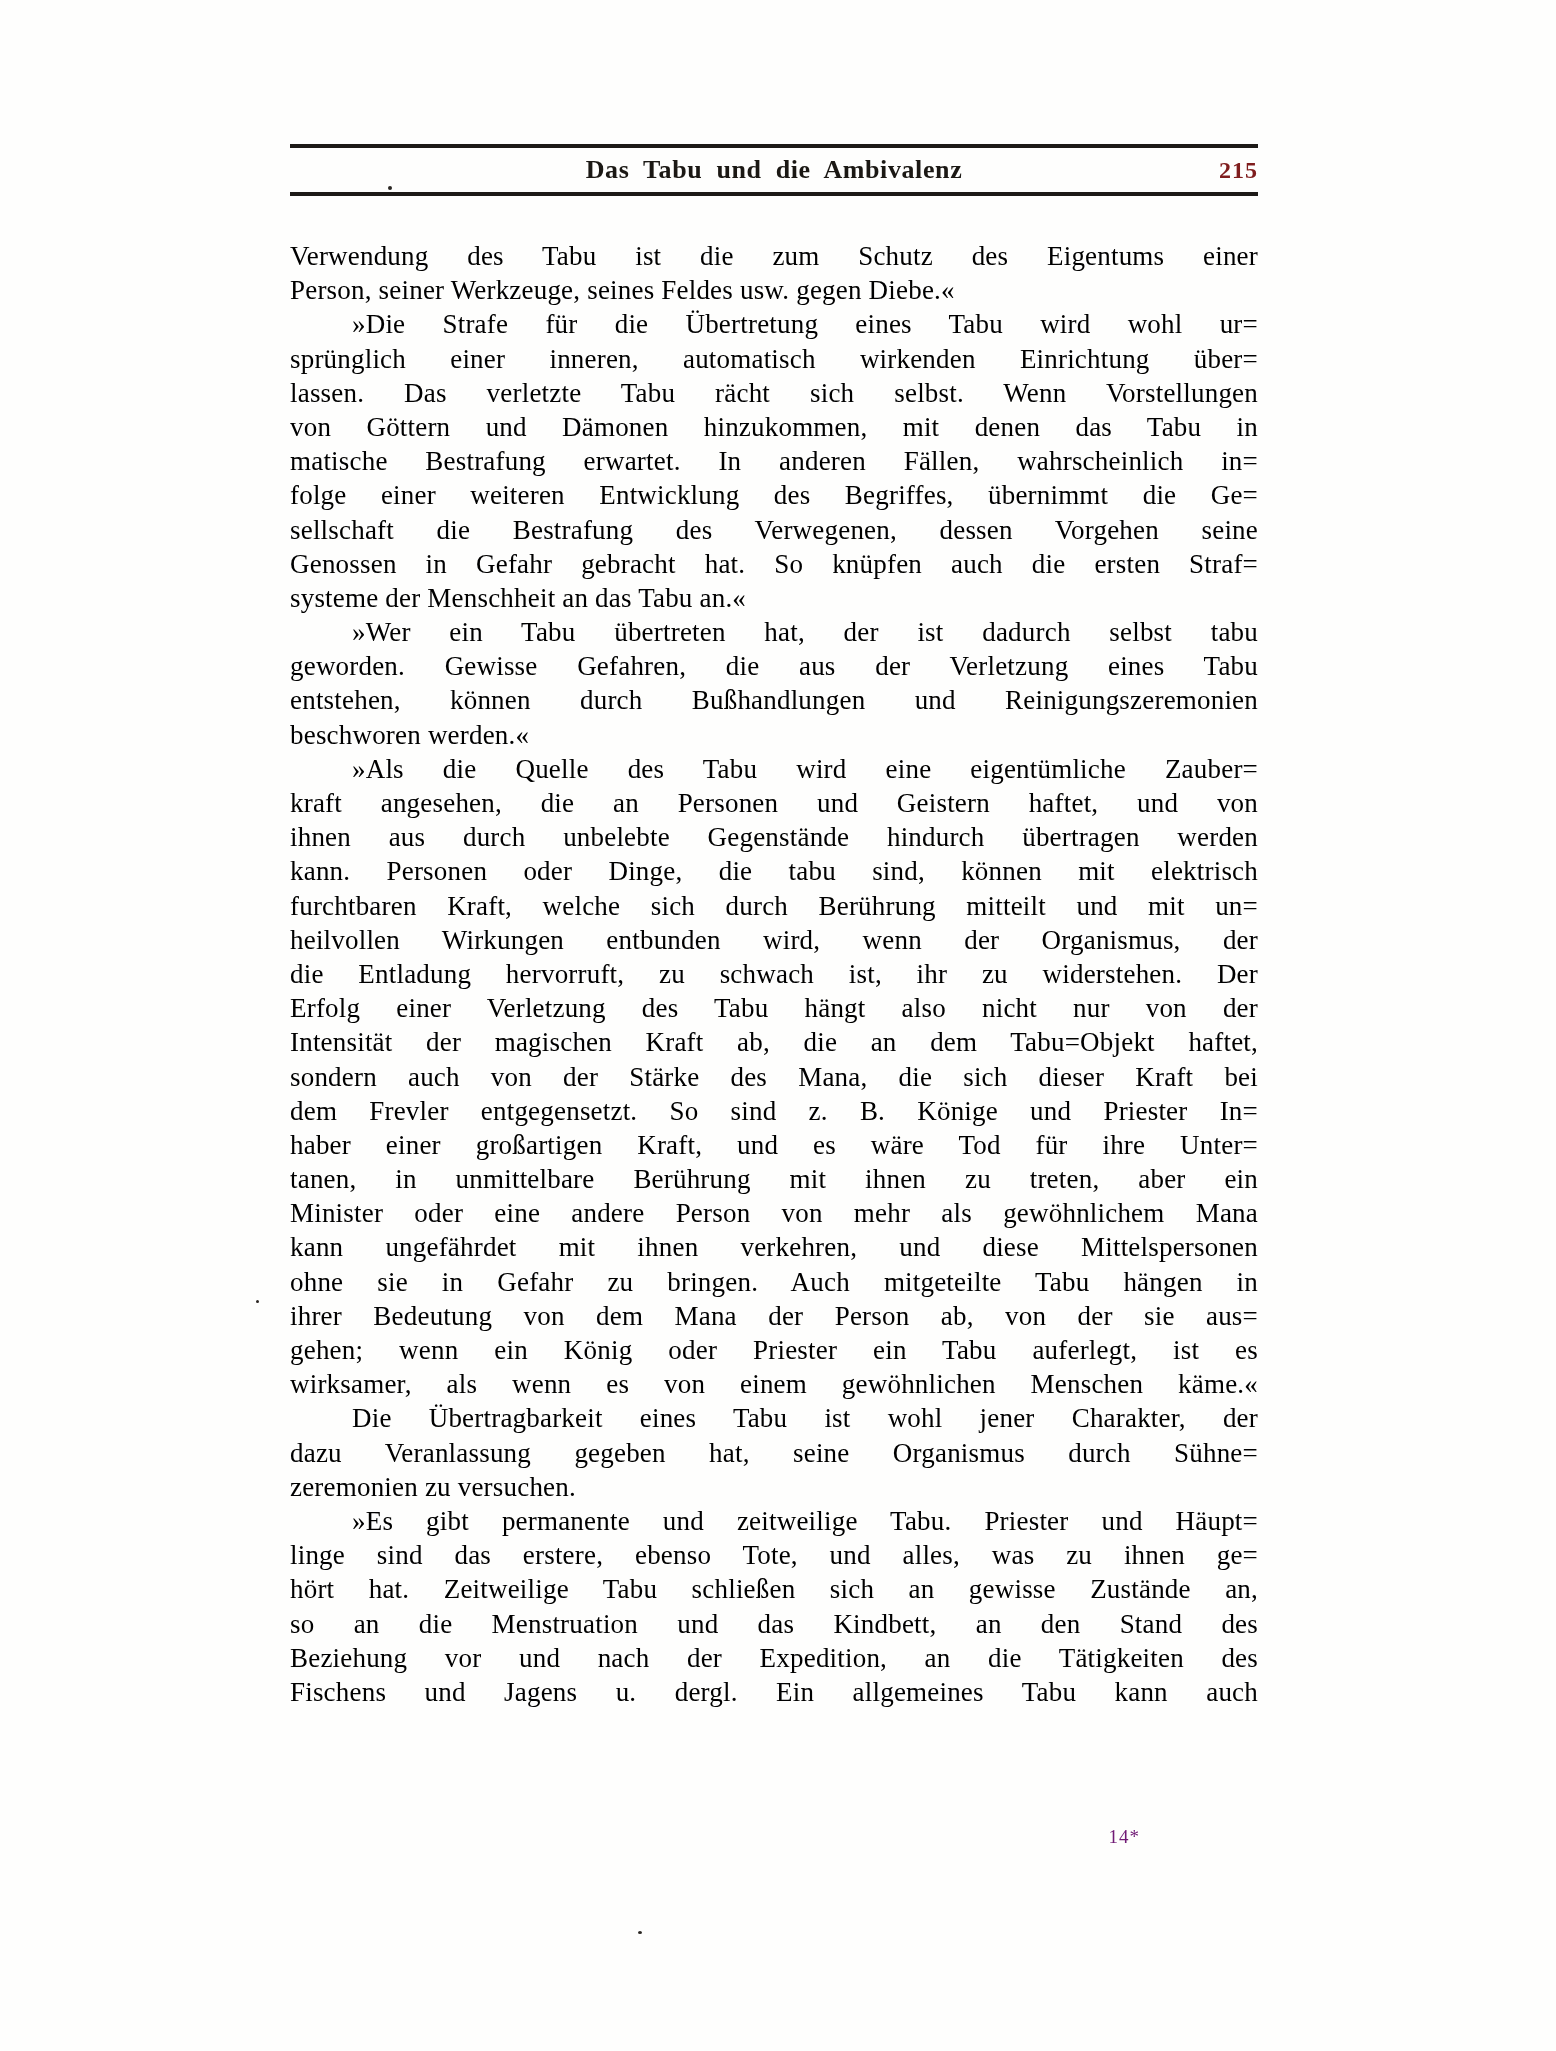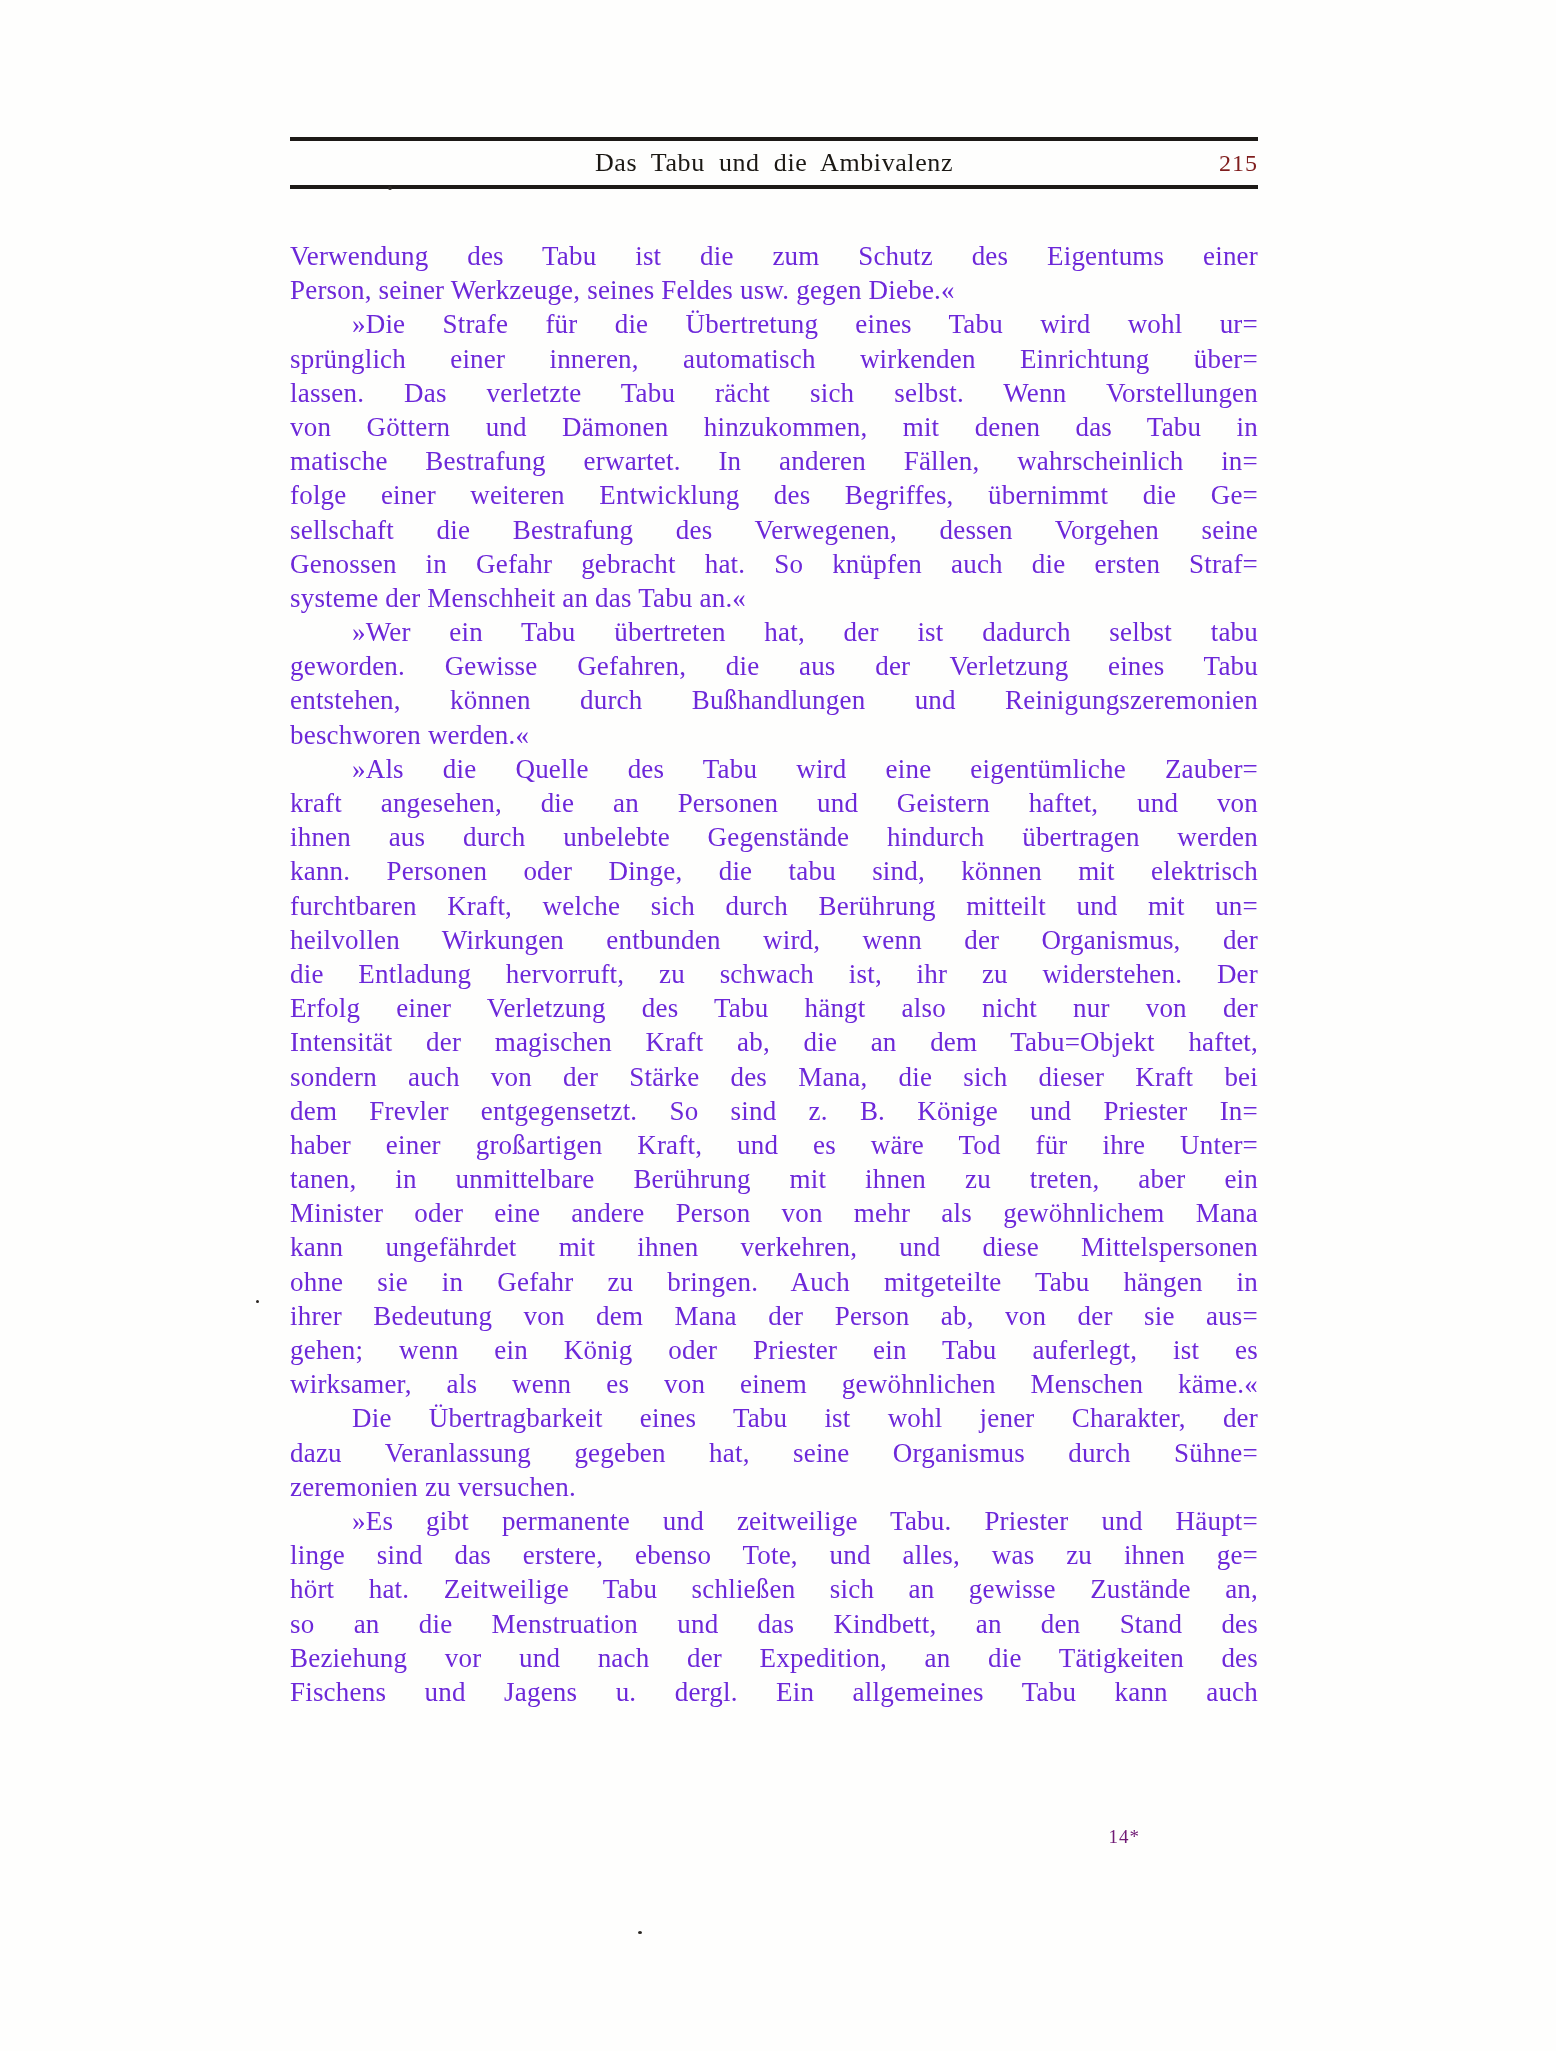--- a/index.html
+++ b/index.html
@@ -14,26 +14,27 @@
     height: 2051px;
     background: #fefefd;
     color: #171513;
     font-family: "Liberation Serif", "DejaVu Serif", serif;
     overflow: hidden;
   }
   
   .running-head {
     position: absolute;
     left: 290px;
-    top: 137px;
+    top: 144px;
     width: 968px;
     height: 44px;
     border-top: 4px solid #1d1a17;
     border-bottom: 4px solid #1d1a17;
     box-sizing: content-box;
+    font-weight: bold;
   }
   .head-title {
     display: block;
     text-align: center;
     line-height: 44px;
     font-size: 26px;
     letter-spacing: 0.6px;
     word-spacing: 7px;
     color: #1b1814;
   }
@@ -53,21 +54,21 @@
     top: 239px;
     width: 968px;
   }
   .line {
     height: 34.2px;
     line-height: 34.2px;
     font-size: 27px;
     letter-spacing: 0.2px;
     text-align: justify;
     text-align-last: justify;
-    color: #6d28d9;
+    color: #000000;
   }
   .line.indent { text-indent: 62px; }
   .line.short  { text-align-last: left; }
   
   .footer-signature {
     position: absolute;
     left: 290px;
     top: 1826px;
     width: 968px;
     text-align: right;

